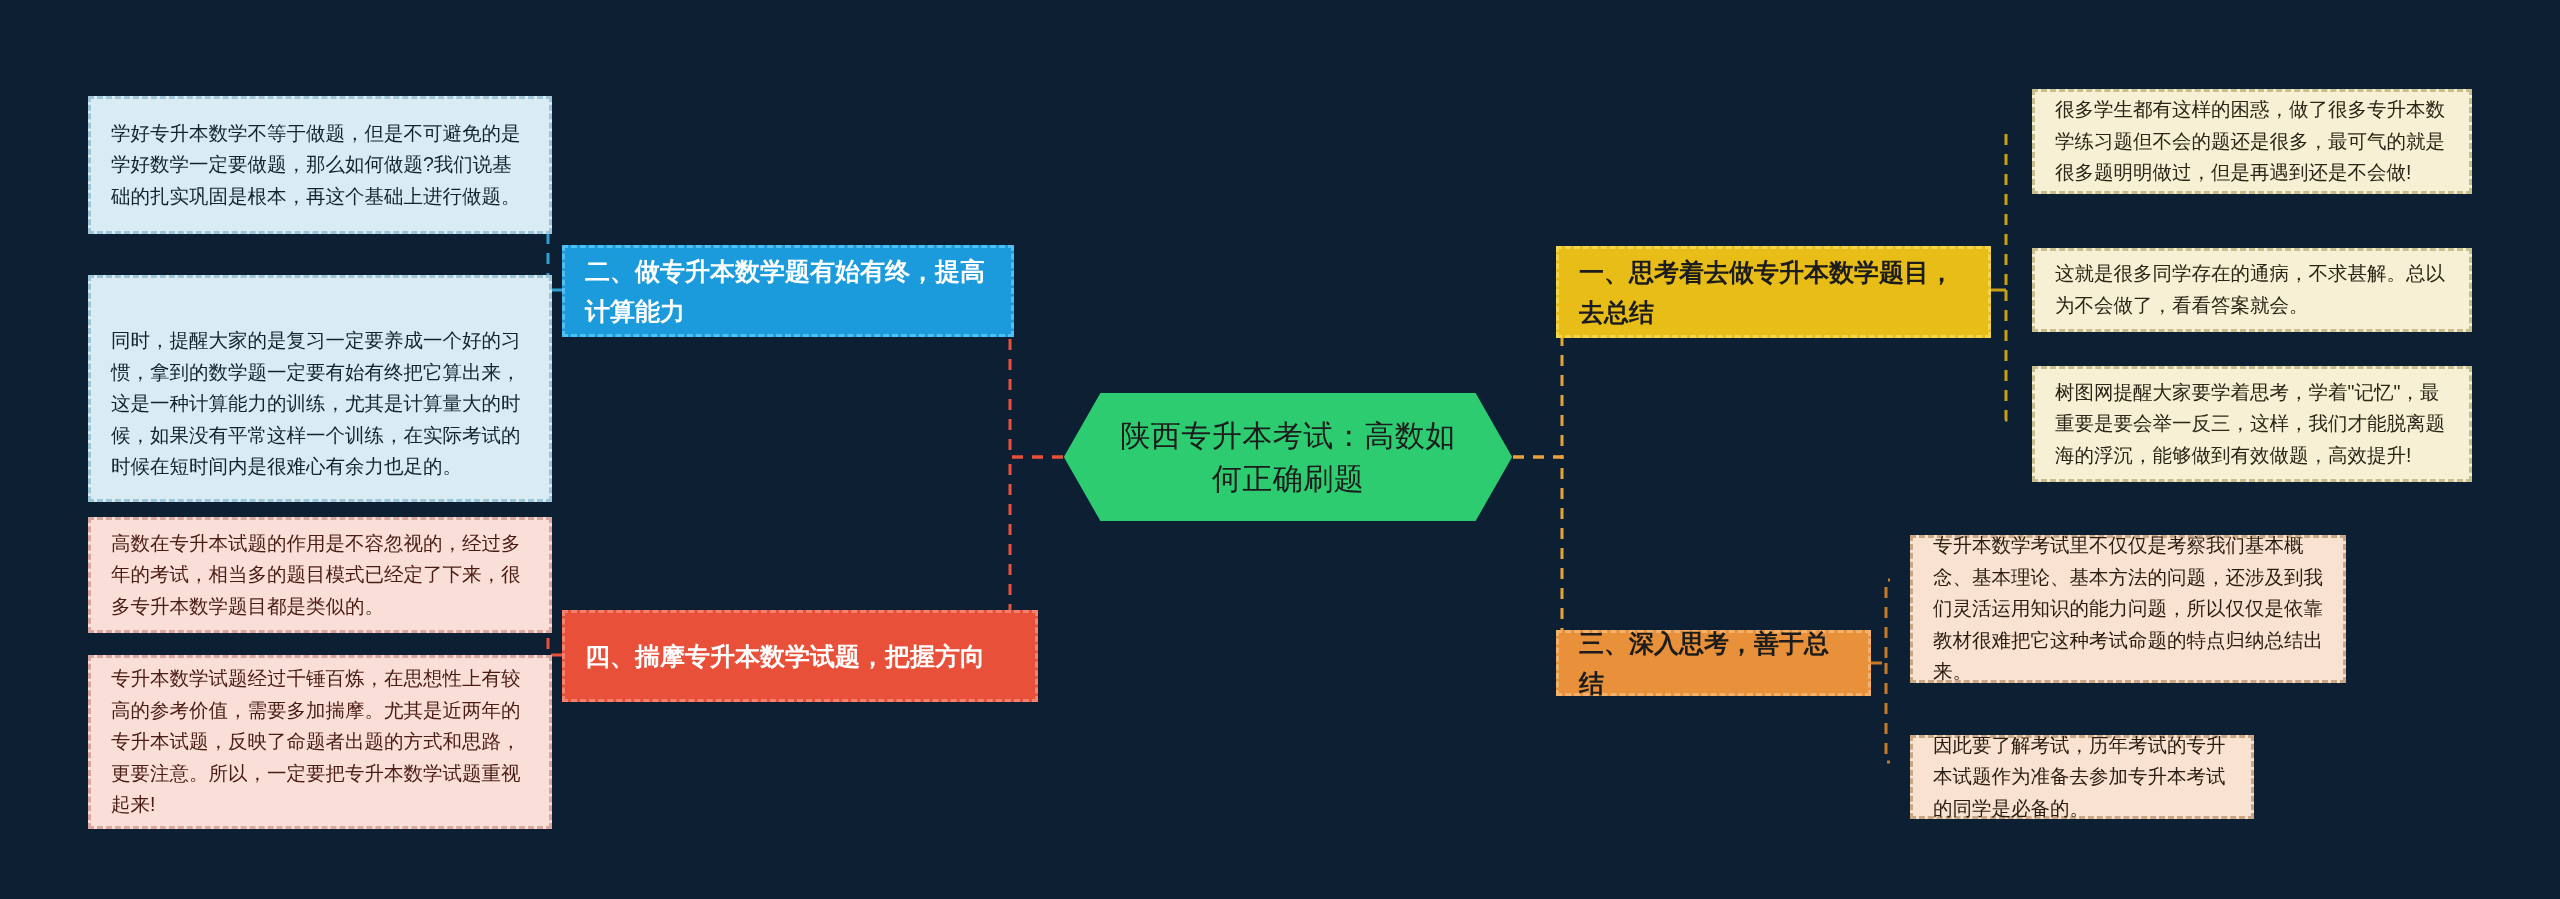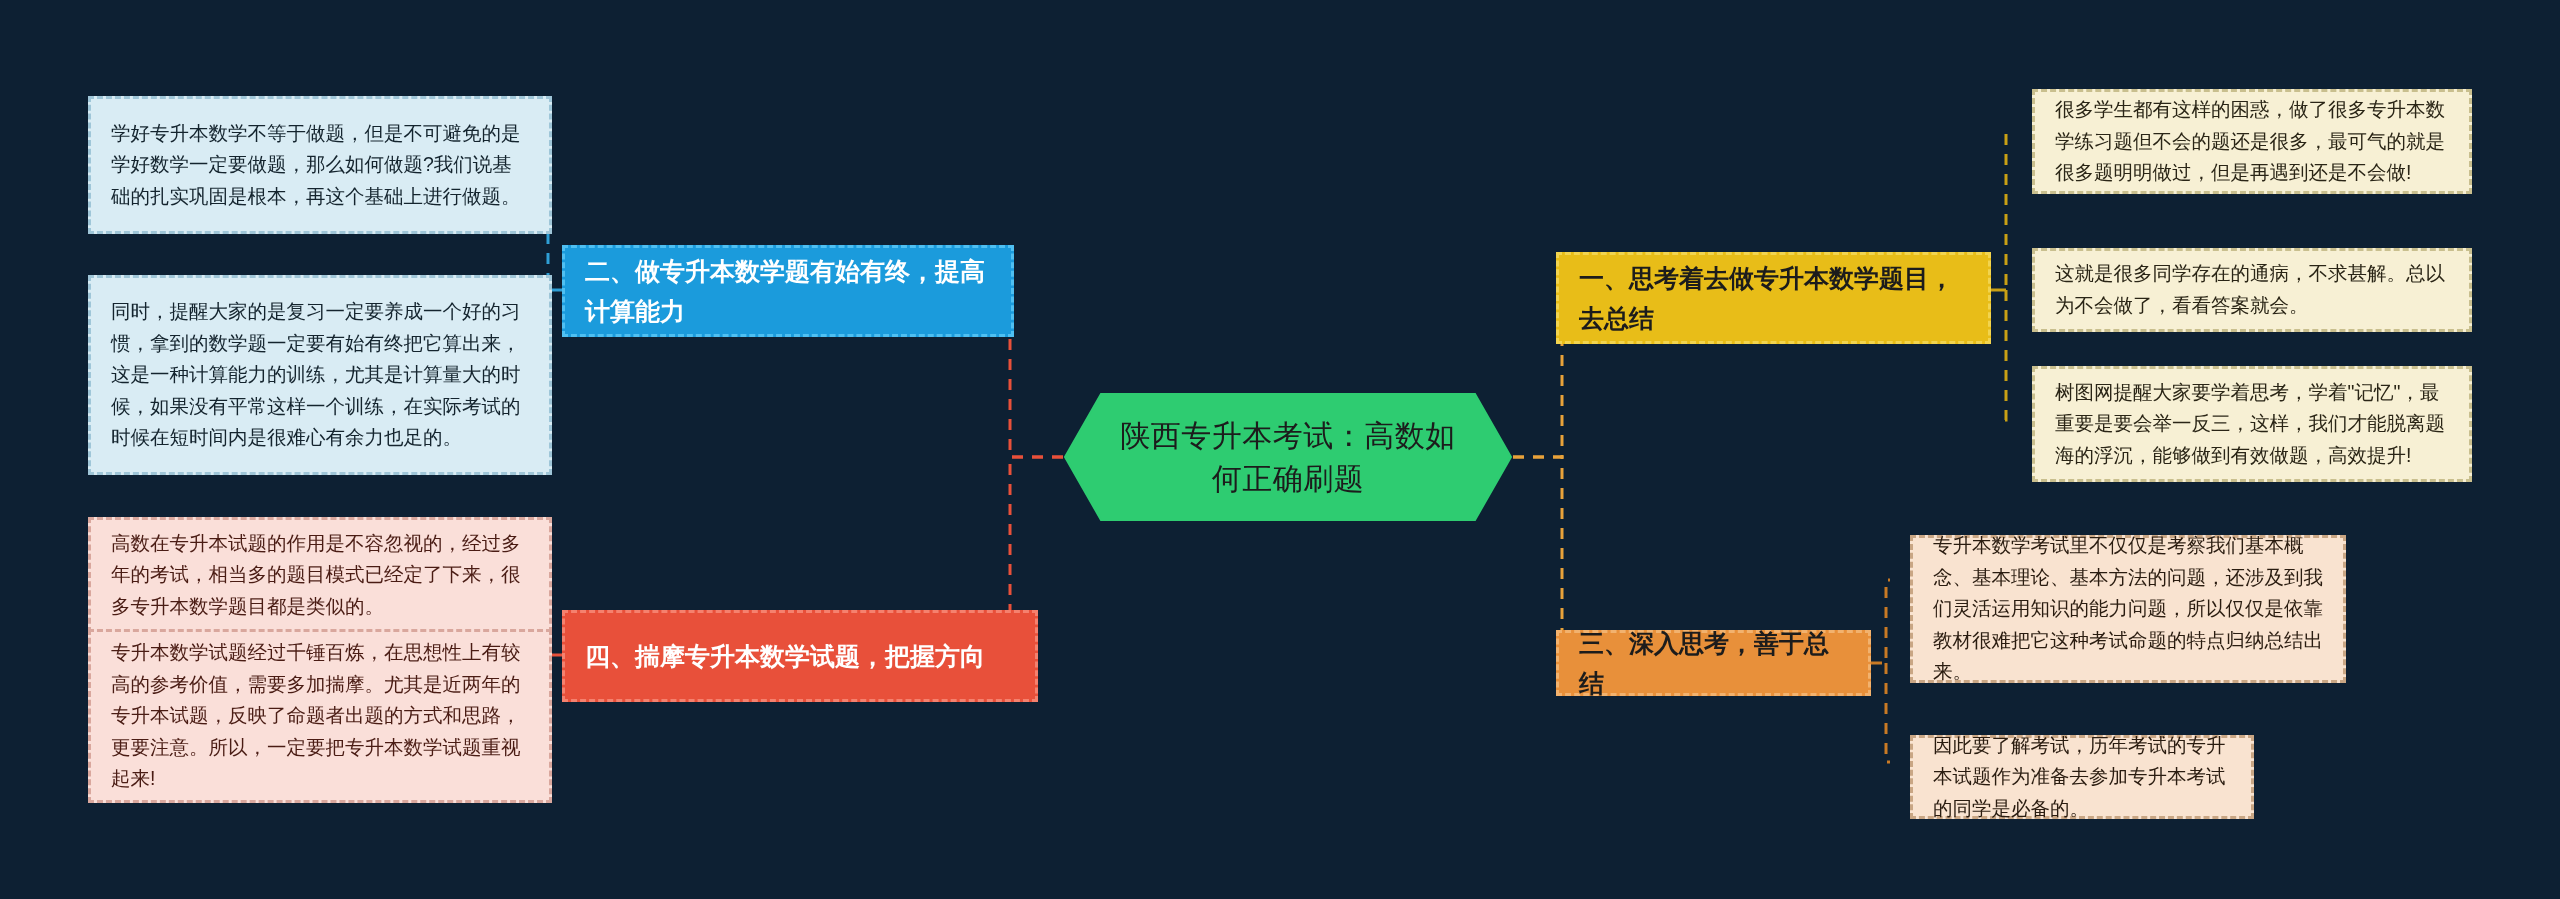--- a/index.html
+++ b/index.html
@@ -134,37 +134,37 @@
   </div>
 
   <div class="node branch sk-blue" style="left:562px; top:245px; width:452px; height:92px;">
     <span class="txt">二、做专升本数学题有始有终，提高计算能力</span>
   </div>
 
   <div class="node leaf sk-lblue" style="left:88px; top:96px; width:464px; height:138px;">
     <span class="txt">学好专升本数学不等于做题，但是不可避免的是学好数学一定要做题，那么如何做题?我们说基础的扎实巩固是根本，再这个基础上进行做题。</span>
   </div>
 
-  <div class="node leaf sk-lblue" style="left:88px; top:275px; width:464px; height:200px;">
+  <div class="node leaf sk-lblue" style="left:88px; top:275px; width:464px; height:227px;align-items:flex-end;">
     <span class="txt">同时，提醒大家的是复习一定要养成一个好的习惯，拿到的数学题一定要有始有终把它算出来，这是一种计算能力的训练，尤其是计算量大的时候，如果没有平常这样一个训练，在实际考试的时候在短时间内是很难心有余力也足的。</span>
   </div>
 
   <div class="node branch sk-red" style="left:562px; top:610px; width:476px; height:92px;">
     <span class="txt">四、揣摩专升本数学试题，把握方向</span>
   </div>
 
   <div class="node leaf sk-rose" style="left:88px; top:517px; width:464px; height:116px;">
     <span class="txt">高数在专升本试题的作用是不容忽视的，经过多年的考试，相当多的题目模式已经定了下来，很多专升本数学题目都是类似的。</span>
   </div>
 
-  <div class="node leaf sk-rose" style="left:88px; top:629px; width:464px; height:174px;">
+  <div class="node leaf sk-rose" style="left:88px; top:655px; width:464px; height:174px;">
     <span class="txt">专升本数学试题经过千锤百炼，在思想性上有较高的参考价值，需要多加揣摩。尤其是近两年的专升本试题，反映了命题者出题的方式和思路，更要注意。所以，一定要把专升本数学试题重视起来!</span>
   </div>
 
-  <div class="node branch sk-yellow" style="left:1556px; top:252px; width:435px; height:92px;">
+  <div class="node branch sk-yellow" style="left:1556px; top:246px; width:435px; height:92px;">
     <span class="txt">一、思考着去做专升本数学题目，去总结</span>
   </div>
 
   <div class="node leaf sk-cream" style="left:2032px; top:89px; width:440px; height:105px;">
     <span class="txt">很多学生都有这样的困惑，做了很多专升本数学练习题但不会的题还是很多，最可气的就是很多题明明做过，但是再遇到还是不会做!</span>
   </div>
 
   <div class="node leaf sk-cream" style="left:2032px; top:248px; width:440px; height:84px;">
     <span class="txt">这就是很多同学存在的通病，不求甚解。总以为不会做了，看看答案就会。</span>
   </div>

